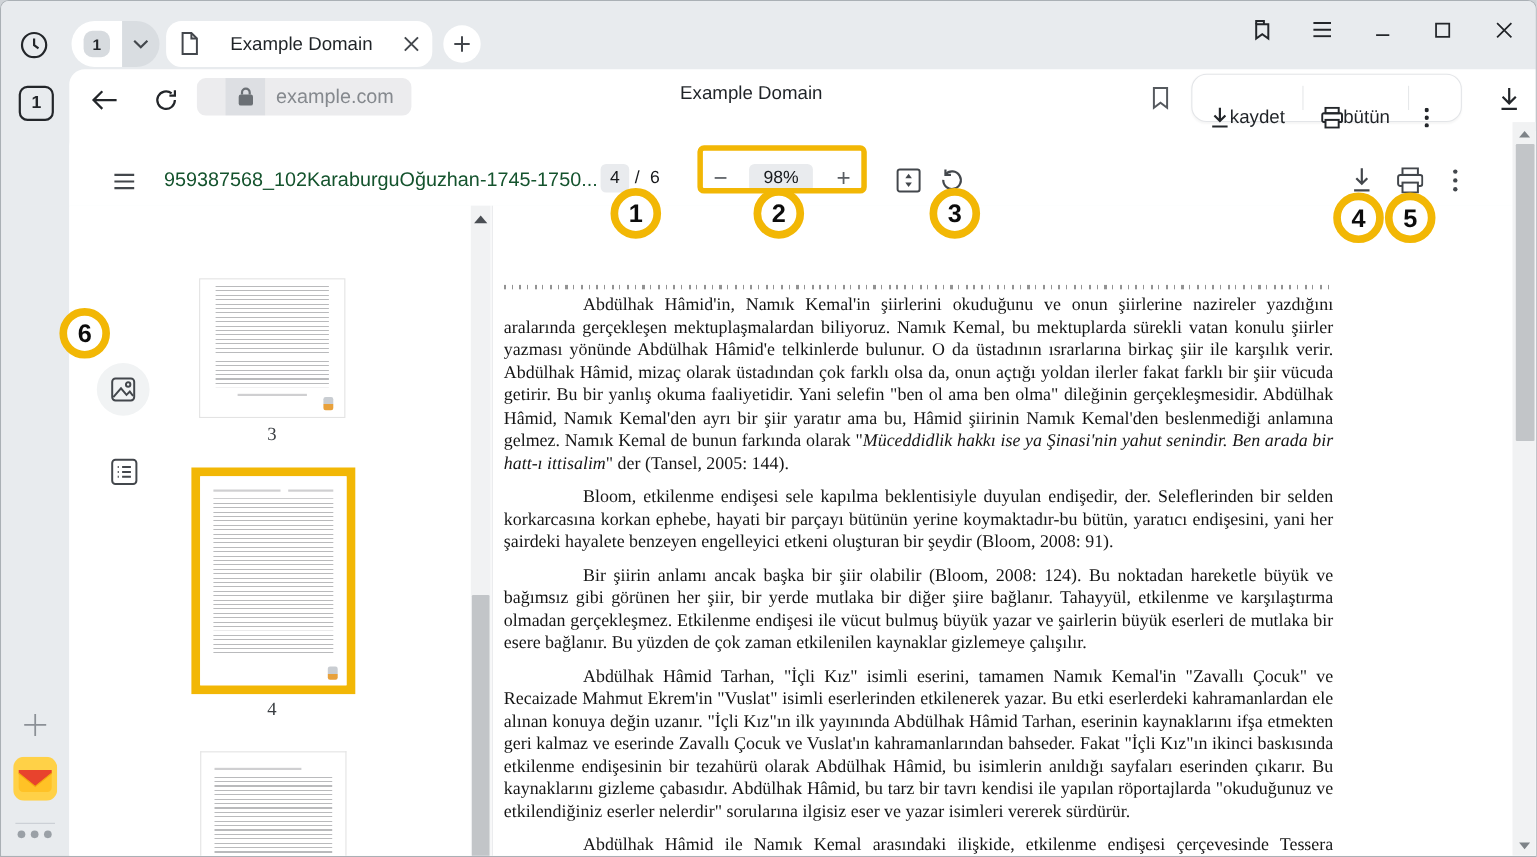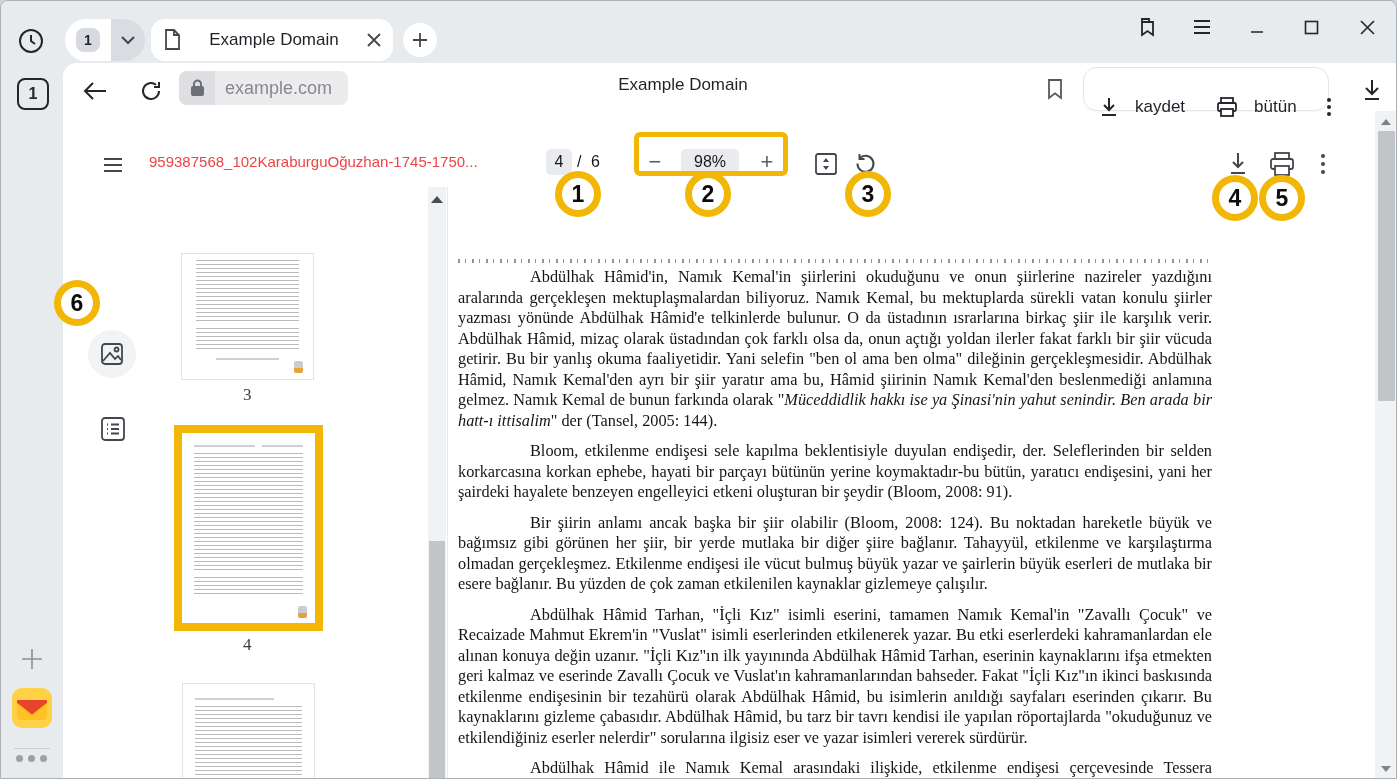--- a/index.html
+++ b/index.html
@@ -31,34 +31,34 @@
   .rail-divider{position:absolute;left:13px;top:685px;width:36px;height:1px;background:#c9ced3;}
   .rail-dots{position:absolute;left:15px;top:690px;width:32px;display:flex;gap:5px;}
   .rail-dots span{width:7px;height:7px;border-radius:50%;background:#9aa0a6;}
   
   .content{position:absolute;left:62px;top:62px;width:1335px;height:717px;background:#fff;border-radius:14px 0 0 0;}
   
   .omni{position:absolute;left:0;top:0;width:1335px;height:56px;}
   .icon-btn{display:flex;align-items:center;justify-content:center;cursor:pointer;}
   .back-btn{position:absolute;left:16px;top:12px;width:32px;height:32px;}
   .reload-btn{position:absolute;left:72px;top:12px;width:32px;height:32px;}
-  .urlpill{position:absolute;left:116px;top:8px;height:34px;display:flex;align-items:center;background:#ececee;border-radius:8px;overflow:hidden;}
+  .urlpill{position:absolute;left:116px;top:8px;height:34px;display:flex;align-items:center;background:#ececee;border-radius:8px;overflow:hidden;padding-left:26px;}
   .lockchip{width:36px;height:34px;background:#dddfe3;display:flex;align-items:center;justify-content:center;}
   .urltext{padding:0 16px 0 10px;font-size:18px;color:#85898e;}
   .pagetitle{position:absolute;left:470px;top:12px;width:300px;text-align:center;font-size:17px;color:#1f2327;}
   .bmk-btn{position:absolute;left:978px;top:12px;width:28px;height:28px;}
   .actionpill{position:absolute;left:1020px;top:4px;width:244px;height:42px;background:#fff;border:1px solid #e3e5e8;
               border-radius:14px;display:flex;align-items:center;box-shadow:0 1px 2px rgba(0,0,0,.04);}
-  .actionpill .act{display:flex;align-items:flex-end;gap:17px;padding:0 16px;font-size:17px;color:#1f2327;cursor:pointer;margin-top:36px;}
+  .actionpill .act{display:flex;align-items:flex-end;gap:0;padding:0 16px;font-size:17px;color:#1f2327;cursor:pointer;margin-top:36px;}
   .vdiv{width:1px;height:22px;background:#e6e8ea;}
   .dl-edge{position:absolute;left:1294px;top:12px;width:30px;height:30px;}
   
   .pdfbar{position:absolute;left:0;top:56px;width:1335px;height:68px;background:#fff;border-bottom:1px solid #e6e8ea;border-radius:14px 0 0 0;}
   .hamb{position:absolute;left:38px;top:36px;width:24px;height:20px;}
-  .fname{position:absolute;left:86px;top:34px;font-size:15px;color:#ef4444;white-space:nowrap;}
+  .fname{position:absolute;left:86px;top:34px;font-size:18px;color:#14532d;white-space:nowrap;}
   .pagebox{position:absolute;left:483px;top:30px;width:26px;height:26px;background:#e9ebee;border-radius:5px;
            display:flex;align-items:center;justify-content:center;font-size:16px;color:#17191c;}
   .pagesep{position:absolute;left:514px;top:34px;font-size:16px;color:#17191c;}
   .pagetotal{position:absolute;left:528px;top:34px;font-size:16px;color:#17191c;}
   .zoomout{position:absolute;left:578px;top:30px;width:28px;height:26px;font-size:22px;color:#5a5e63;display:flex;align-items:center;justify-content:center;}
   .zoomval{position:absolute;left:618px;top:30px;width:58px;height:26px;background:#e9ebee;border-radius:5px;
            display:flex;align-items:center;justify-content:center;font-size:16px;color:#17191c;}
   .zoomin{position:absolute;left:690px;top:30px;width:28px;height:26px;font-size:22px;color:#5a5e63;display:flex;align-items:center;justify-content:center;}
   .fit-btn{position:absolute;left:751px;top:33px;width:24px;height:24px;}
   .rot-btn{position:absolute;left:790px;top:33px;width:24px;height:24px;}

